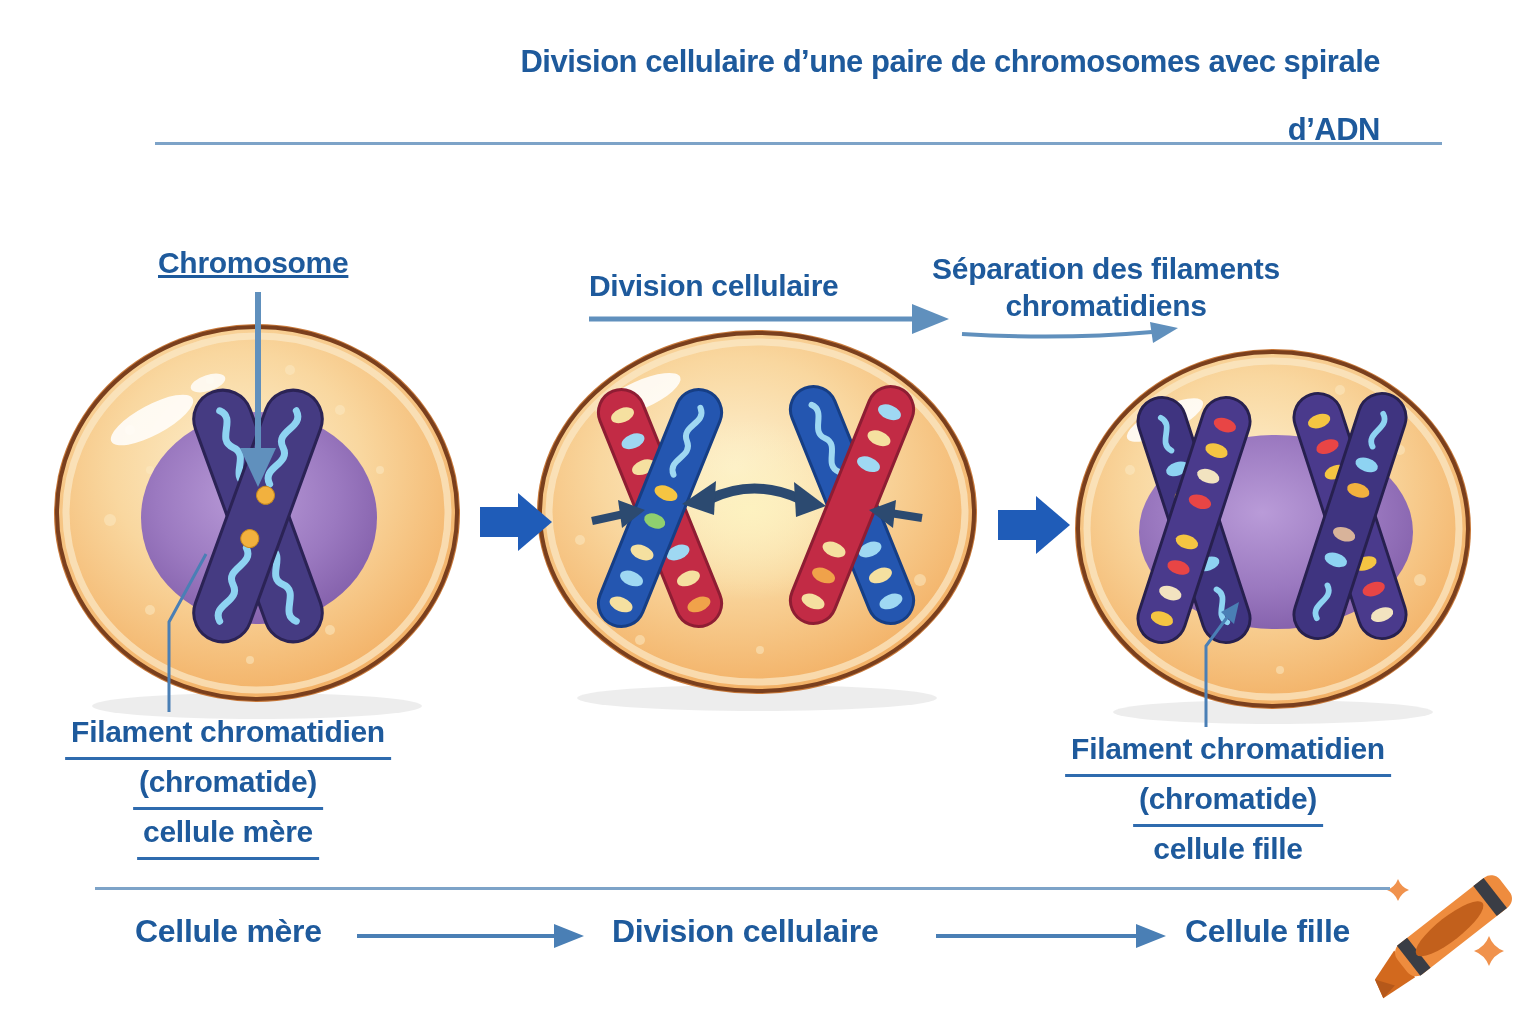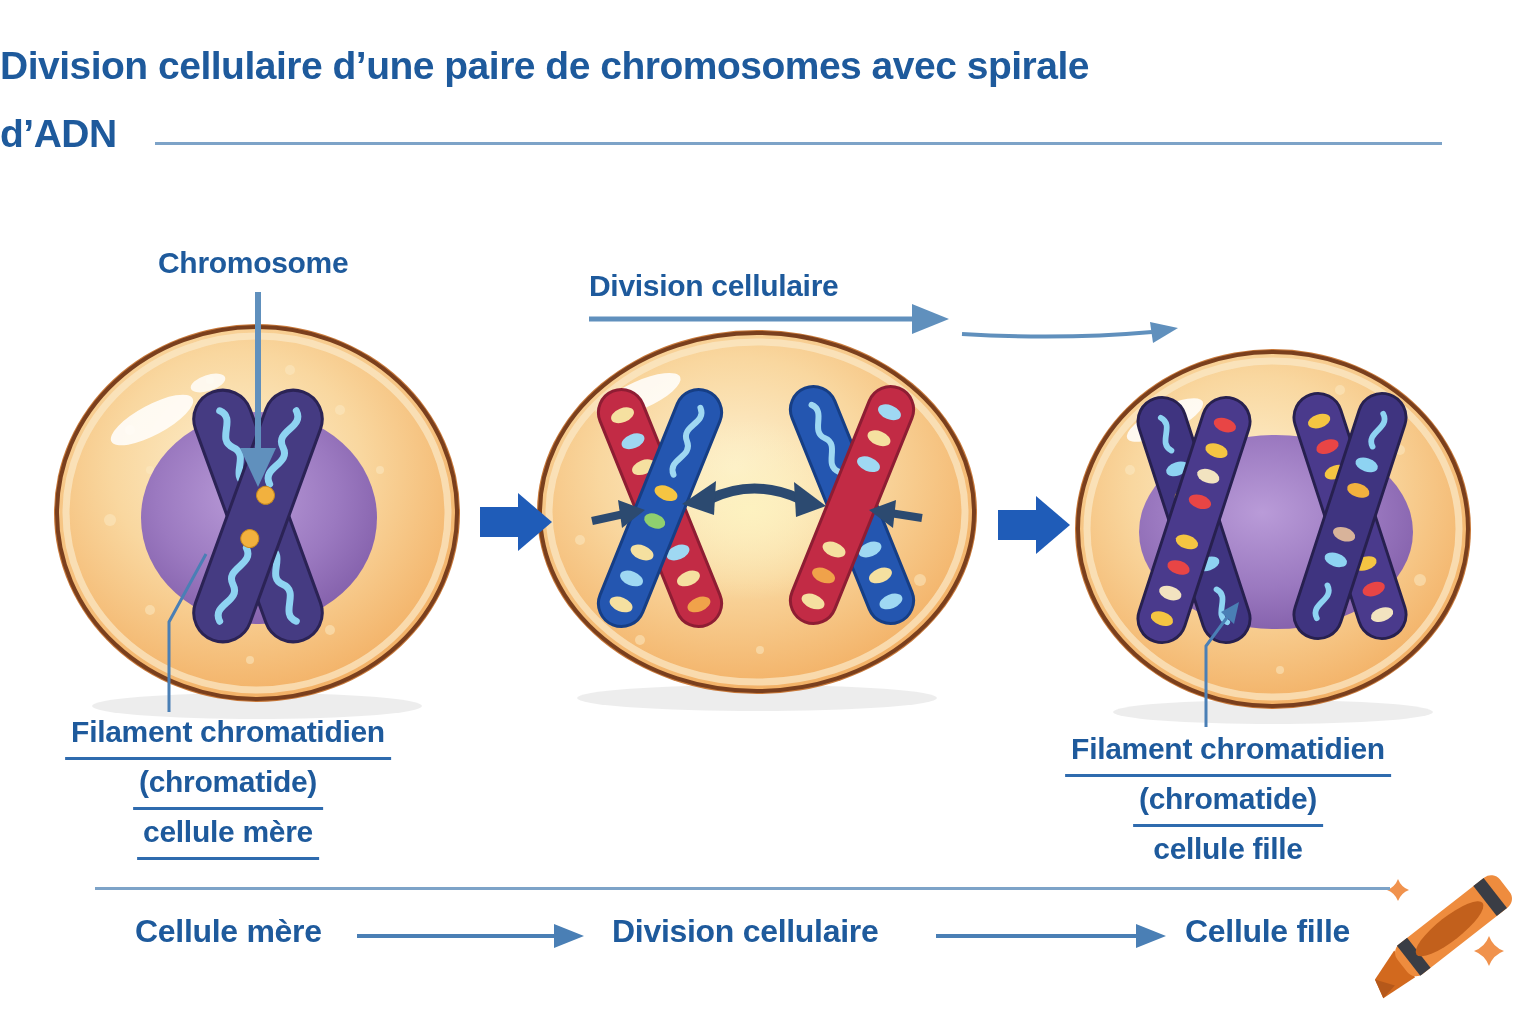--- a/index.html
+++ b/index.html
@@ -1,20 +1,20 @@
 <!DOCTYPE html>
 <html lang="fr"><head>
 <meta charset="utf-8">
 <style>
   html,body{margin:0;padding:0;background:#fff;}
   body{width:1536px;height:1024px;position:relative;overflow:hidden;
        font-family:"Liberation Sans","DejaVu Sans",sans-serif;}
   .abs{position:absolute;}
   .blue{color:#1e5a9c;font-weight:bold;}
-  .title-line{width:1380px;text-align:left;font-size:39px;letter-spacing:-0.5px;}
+  .title-line{width:1380px;text-align:right;font-size:31px;letter-spacing:-0.5px;}
   .lbl{font-size:30px;letter-spacing:-0.3px;white-space:nowrap;}
   .flow-lbl{font-size:32px;letter-spacing:-0.3px;white-space:nowrap;}
   .center-block{transform:translateX(-50%);text-align:center;}
   .u{display:inline-block;border-bottom:3px solid #2f6bae;padding:0 6px 4px 6px;}
   .hr{background:#7da3c8;height:3px;}
   .scene{position:absolute;left:0;top:0;}
   .lh43 div{line-height:43px;}
 </style>
 </head>
 <body>
@@ -261,25 +261,27 @@
     </g>
     <path fill="#f0924d" d="M 1398 879 Q 1401 887 1409 890 Q 1401 893 1398 901 Q 1395 893 1387 890 Q 1395 887 1398 879 Z"></path>
     <path fill="#f0924d" d="M 1489 936 Q 1493 947 1504 951 Q 1493 955 1489 966 Q 1485 955 1474 951 Q 1485 947 1489 936 Z"></path>
   </g>
 </svg>
 
 <div class="abs blue title-line" style="top:44px;">Division cellulaire d’une paire de chromosomes avec spirale</div>
 <div class="abs blue title-line" style="top:112px;">d’ADN</div>
 <div class="abs hr" style="left:155px;top:142px;width:1287px;"></div>
 
-<div class="abs blue lbl" style="left:158px;top:246px;">Chromosome</div>
+<div class="abs blue lbl" style="left:158px;top:246px;text-decoration:underline;">Chromosome</div>
 
 <div class="abs blue lbl" style="left:589px;top:269px;">Division cellulaire</div>
 
 <div class="abs blue lbl center-block" style="left:1106px;top:250px;line-height:37px;">
+  <div>Séparation des filaments</div>
+  <div>chromatidiens</div>
 </div>
 
 <div class="abs blue lbl center-block lh43" style="left:228px;top:710px;">
   <div><span class="u">Filament chromatidien</span></div>
   <div><span class="u">(chromatide)</span></div>
   <div><span class="u">cellule mère</span></div>
 </div>
 
 <div class="abs blue lbl center-block lh43" style="left:1228px;top:727px;">
   <div><span class="u">Filament chromatidien</span></div>

